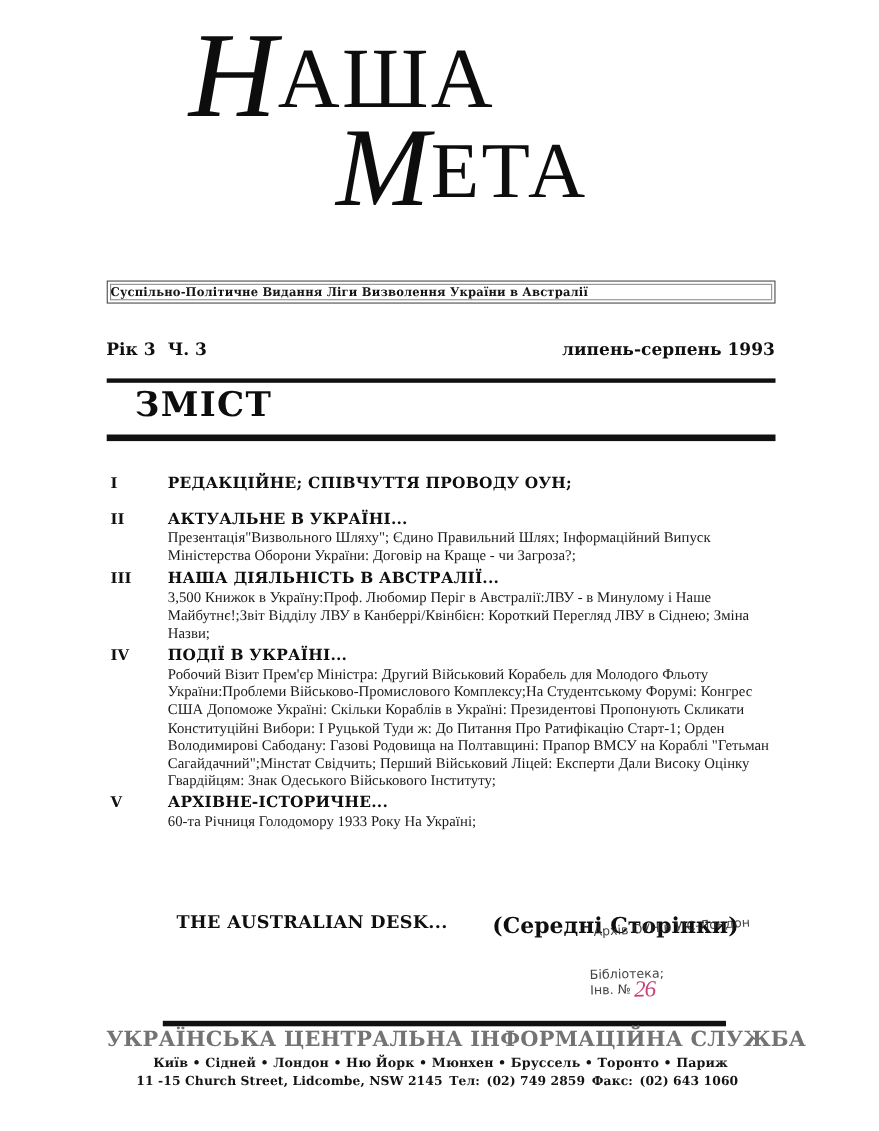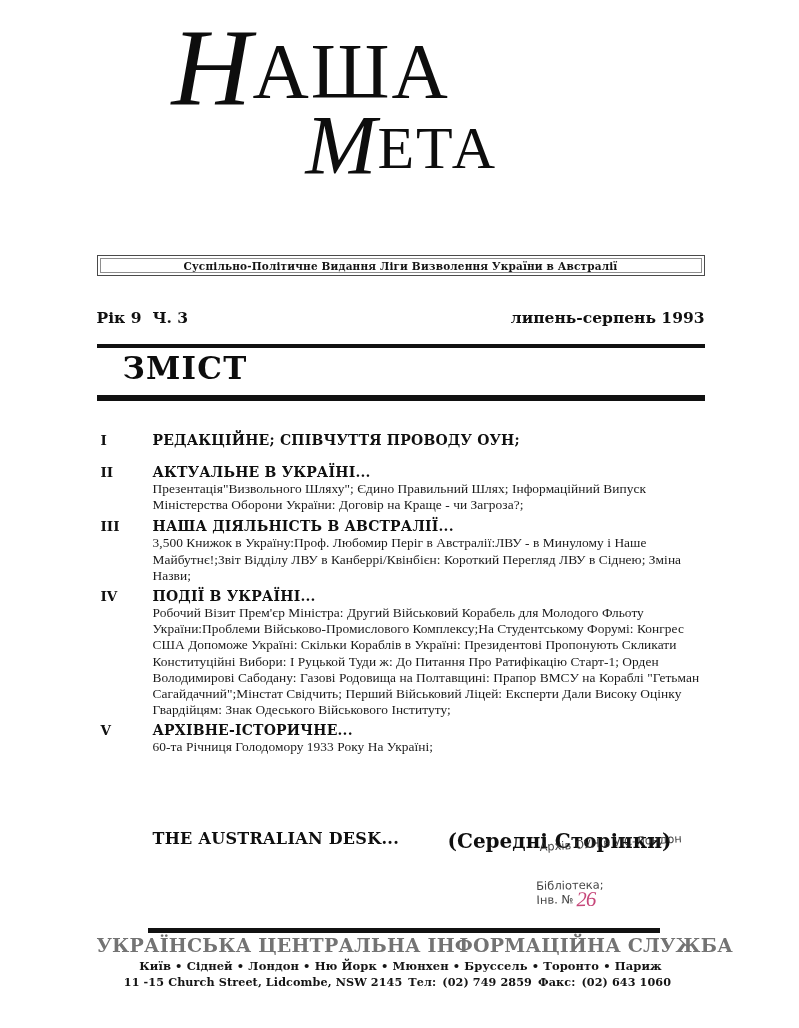--- a/index.html
+++ b/index.html
@@ -36,21 +36,21 @@
   }
   .mast-naha {
     left: 168px;
     top: 8px;
     font-size: 78px;
     letter-spacing: 2px;
   }
   .mast-meta {
     left: 302px;
     top: 96px;
-    font-size: 60px;
+    font-size: 72px;
     letter-spacing: 2px;
   }
   .dropcap {
     font-style: italic;
     font-size: 1.42em;
     font-weight: 400;
     line-height: 0.6;
     vertical-align: -0.07em;
     letter-spacing: 0;
     padding-right: 1px;
@@ -69,21 +69,20 @@
   }
   .banner-inner {
     position: absolute;
     left: 2px;
     top: 2px;
     right: 2px;
     bottom: 2px;
     border: 1px solid #8e8e8e;
     display: flex;
     align-items: center;
-    justify-content: center;
   }
   .banner-text {
     font-family: "DejaVu Serif", serif;
     font-weight: 700;
     font-size: 10.5px;
     letter-spacing: 0.15px;
     color: #141414;
     white-space: nowrap;
     transform: scaleY(1.05);
   }
@@ -181,21 +180,21 @@
   
   .aus-row {
     position: absolute;
     left: 149px;
     top: 829px;
     width: 560px;
     height: 26px;
   }
   .aus-title {
     position: absolute;
-    left: 0;
+    left: 8px;
     top: 0;
     font-family: "DejaVu Serif", serif;
     font-weight: 700;
     font-size: 16px;
     letter-spacing: 0.3px;
     color: #0f0f0f;
   }
   .aus-pages {
     position: absolute;
     left: 295px;
@@ -298,21 +297,21 @@
     <div class="masthead-line mast-meta"><span class="dropcap">М</span><span>ЕТА</span></div>
   </div>
 
   <div class="banner">
     <div class="banner-inner">
       <span class="banner-text">Суспільно-Політичне Видання Ліги Визволення України в Австралії</span>
     </div>
   </div>
 
   <div class="issue-line">
-    <div class="issue-left"><span>Рік 9</span><span class="gap"></span><span>Ч. 3</span></div>
+    <div class="issue-left"><span>Рік 3</span><span class="gap"></span><span>Ч. 3</span></div>
     <div class="issue-right">липень-серпень 1993</div>
   </div>
 
   <div class="rule-top"></div>
   <div class="zmist">ЗМІСТ</div>
   <div class="rule-bottom"></div>
 
   <div class="toc">
 
     <div class="toc-entry">

